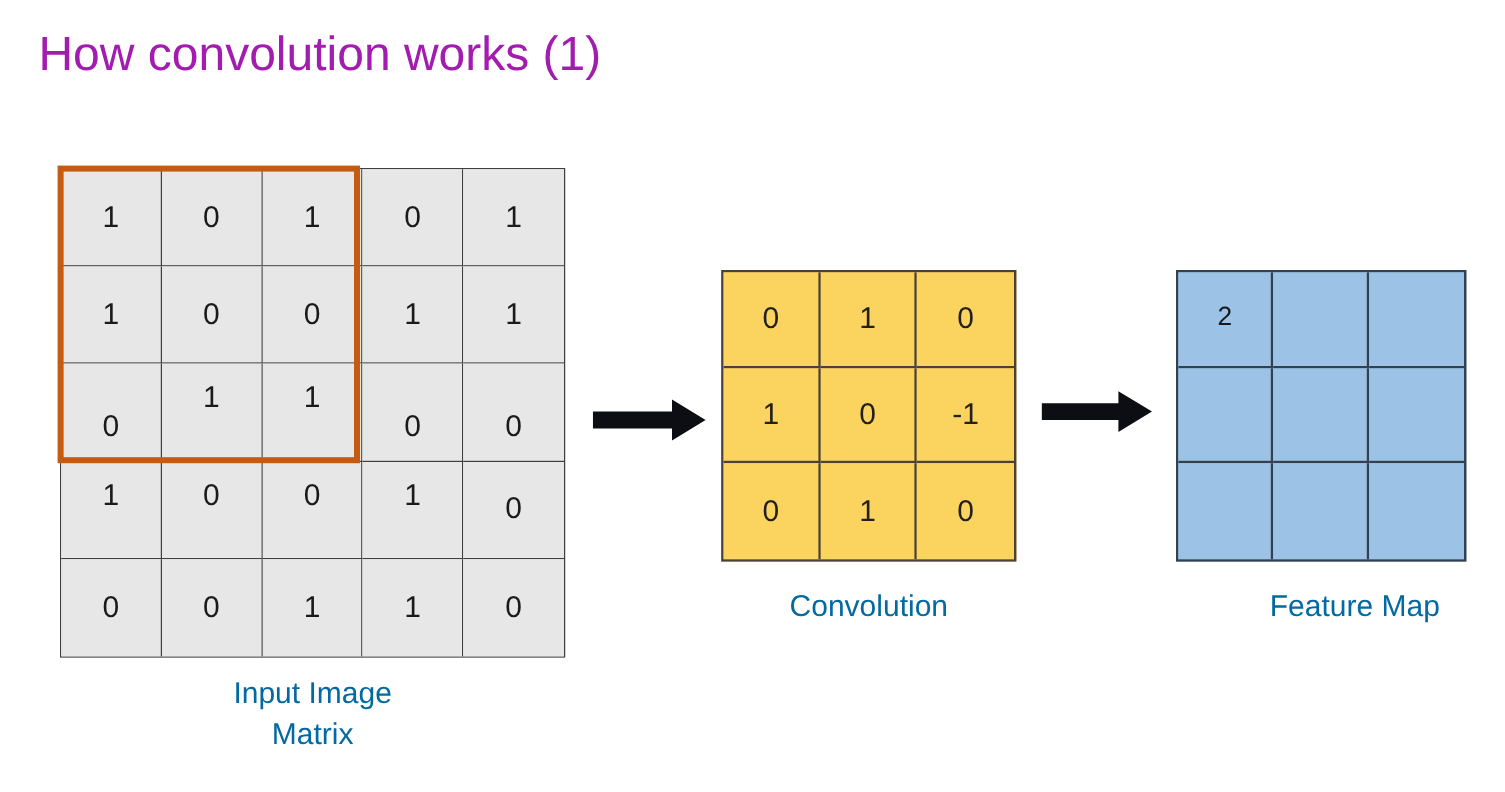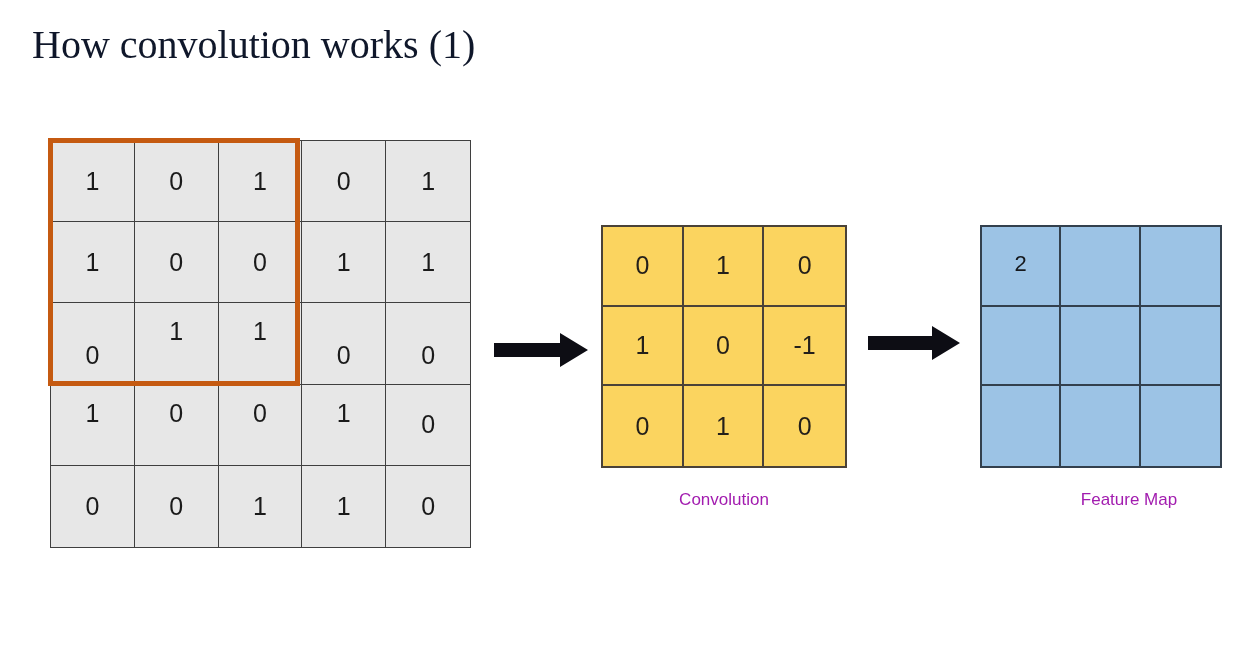--- a/index.html
+++ b/index.html
@@ -23,25 +23,25 @@
     width: 1254px;
     height: 660px;
     background: #ffffff;
   }
 
   
   .slide-title {
     position: absolute;
     left: 32px;
     top: 22px;
-    font-family: Liberation Serif, serif;
+    font-family: Liberation Sans, sans-serif;
     font-size: 40px;
     font-weight: 400;
     line-height: 1.15;
-    color: #0f172a;
+    color: #a21caf;
     white-space: nowrap;
     letter-spacing: 0px;
   }
 
   
   .grid {
     position: absolute;
     display: grid;
     box-sizing: border-box;
   }
@@ -146,24 +146,24 @@
   .arrow {
     position: absolute;
   }
   #arrow-1 { left: 494px; top: 330px; }
   #arrow-2 { left: 868px; top: 323px; }
 
   
   .caption {
     position: absolute;
     font-family: "Liberation Sans", sans-serif;
-    font-size: 17px;
+    font-size: 25px;
     font-weight: 400;
     line-height: 1.35;
-    color: #a21caf;
+    color: #0369a1;
     text-align: center;
     white-space: pre;
   }
   #caption-input {
     left: 50px;
     top: 562px;
     width: 421px;
   }
   #caption-kernel {
     left: 601px;
@@ -210,20 +210,21 @@
 
     <div class="cell last-row">0</div>
     <div class="cell last-row">0</div>
     <div class="cell last-row">1</div>
     <div class="cell last-row">1</div>
     <div class="cell last-row last-col">0</div>
   </div>
 
   <div id="selection-window"></div>
 
+  <div class="caption" id="caption-input"><span>Input Image</span><br><span>Matrix</span></div>
 
   <div class="arrow" id="arrow-1">
     <svg width="96" height="40" viewBox="0 0 96 40" xmlns="http://www.w3.org/2000/svg">
       <path d="M0 13 L66 13 L66 3 L94 20 L66 37 L66 27 L0 27 Z" fill="#0d0d14"></path>
     </svg>
   </div>
 
   <div class="grid" id="kernel-matrix">
     <div class="cell">0</div>
     <div class="cell">1</div>

